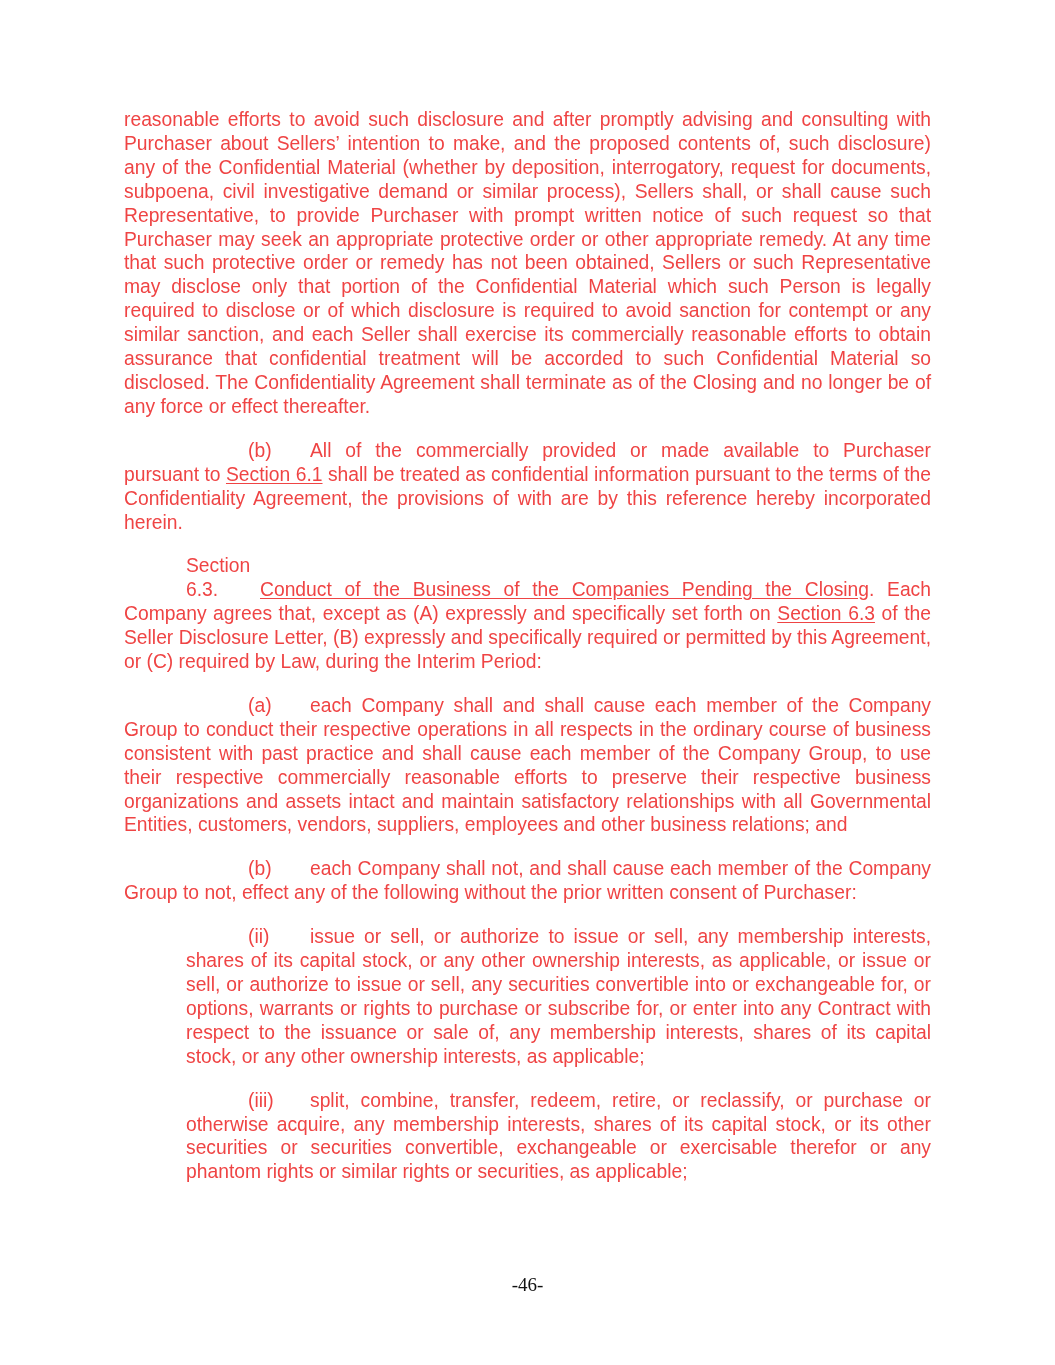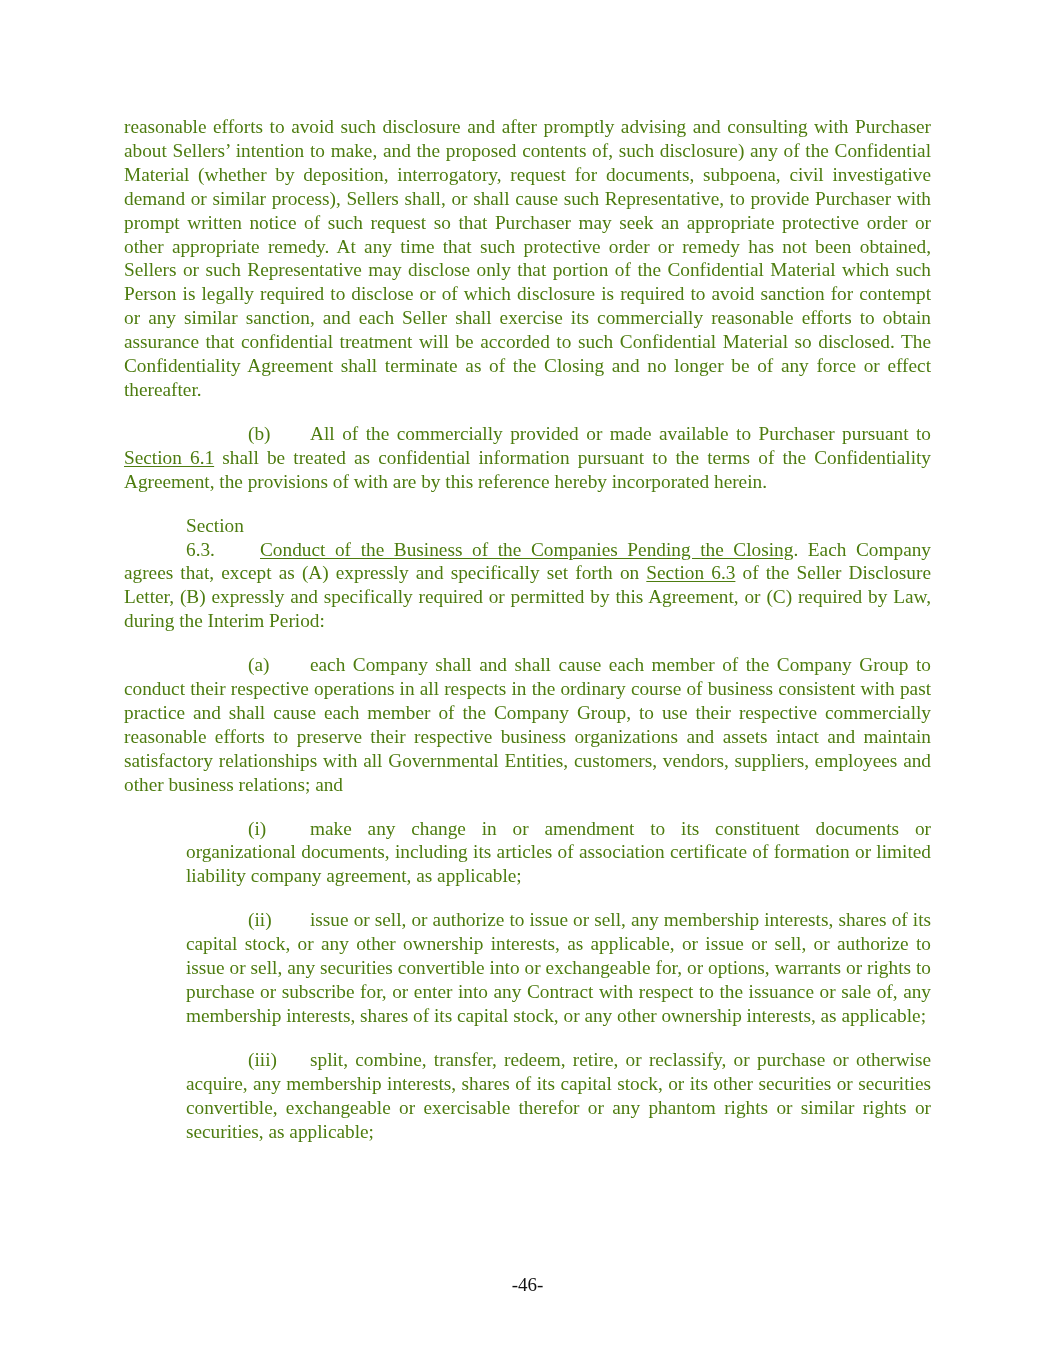--- a/index.html
+++ b/index.html
@@ -1,23 +1,23 @@
 <!DOCTYPE html>
 <html><head>
   <meta charset="utf-8">
   <style>
     html, body { margin: 0; padding: 0; background: #ffffff; }
     body { width: 1055px; height: 1365px; position: relative; overflow: hidden; }
     .page {
       position: absolute; left: 0; top: 0; width: 1055px; height: 1365px; background: #ffffff;
     }
     .content {
-      position: absolute; left: 124px; top: 115px; width: 807px;
-      font-family: Liberation Serif, serif;
-      font-size: 19.3px; line-height: 23.9px; color: #4d7c0f;
+      position: absolute; left: 124px; top: 108px; width: 807px;
+      font-family: Liberation Sans, sans-serif;
+      font-size: 19.3px; line-height: 23.9px; color: #ef4444;
     }
     p { margin: 0 0 20px 0; text-align: justify; }
     .first-indent { text-indent: 62px; }
     .sub-indent { text-indent: 124px; }
     .nested { padding-left: 62px; text-indent: 62px; }
     .label { display: inline-block; width: 62px; text-indent: 0; }
     .u { text-decoration: underline; text-underline-offset: 2px; }
     .footer {
       position: absolute; left: 0; width: 1055px; top: 1274px; text-align: center;
       font-family: "Liberation Serif", serif; font-size: 19px; color: #111111;
@@ -30,22 +30,22 @@
   <div class="content">
 
     <p>reasonable efforts to avoid such disclosure and after promptly advising and consulting with Purchaser about Sellers’ intention to make, and the proposed contents of, such disclosure) any of the Confidential Material (whether by deposition, interrogatory, request for documents, subpoena, civil investigative demand or similar process), Sellers shall, or shall cause such Representative, to provide Purchaser with prompt written notice of such request so that Purchaser may seek an appropriate protective order or other appropriate remedy.  At any time that such protective order or remedy has not been obtained, Sellers or such Representative may disclose only that portion of the Confidential Material which such Person is legally required to disclose or of which disclosure is required to avoid sanction for contempt or any similar sanction, and each Seller shall exercise its commercially reasonable efforts to obtain assurance that confidential treatment will be accorded to such Confidential Material so disclosed. The Confidentiality Agreement shall terminate as of the Closing and no longer be of any force or effect thereafter.</p>
 
     <p class="sub-indent"><span class="label">(b)</span><span>All of the commercially provided or made available to Purchaser pursuant to </span><span class="u">Section 6.1</span><span> shall be treated as confidential information pursuant to the terms of the Confidentiality Agreement, the provisions of with are by this reference hereby incorporated herein.</span></p>
 
     <p class="first-indent"><span class="label" style="width:62px;margin-right:0"><span>Section 6.3.</span></span><span class="u" style="margin-left:12px">Conduct of the Business of the Companies Pending the Closing</span><span>.  Each Company agrees that, except as (A) expressly and specifically set forth on </span><span class="u">Section 6.3</span><span> of the Seller Disclosure Letter, (B) expressly and specifically required or permitted by this Agreement, or (C) required by Law, during the Interim Period:</span></p>
 
     <p class="sub-indent"><span class="label">(a)</span><span>each Company shall and shall cause each member of the Company Group to conduct their respective operations in all respects in the ordinary course of business consistent with past practice and shall cause each member of the Company Group, to use their respective commercially reasonable efforts to preserve their respective business organizations and assets intact and maintain satisfactory relationships with all Governmental Entities, customers, vendors, suppliers, employees and other business relations; and</span></p>
 
+    <p class="sub-indent"><span class="label">(b)</span><span>each Company shall not, and shall cause each member of the Company Group to not, effect any of the following without the prior written consent of Purchaser:</span></p>
 
-    <p class="nested"><span class="label">(i)</span><span>make any change in or amendment to its constituent documents or organizational documents, including its articles of association certificate of formation or limited liability company agreement, as applicable;</span></p>
 
     <p class="nested"><span class="label">(ii)</span><span>issue or sell, or authorize to issue or sell, any membership interests, shares of its capital stock, or any other ownership interests, as applicable, or issue or sell, or authorize to issue or sell, any securities convertible into or exchangeable for, or options, warrants or rights to purchase or subscribe for, or enter into any Contract with respect to the issuance or sale of, any membership interests, shares of its capital stock, or any other ownership interests, as applicable;</span></p>
 
     <p class="nested"><span class="label">(iii)</span><span>split, combine, transfer, redeem, retire, or reclassify, or purchase or otherwise acquire, any membership interests, shares of its capital stock, or its other securities or securities convertible, exchangeable or exercisable therefor or any phantom rights or similar rights or securities, as applicable;</span></p>
 
   </div>
 
   <div class="footer">-46-</div>
 </div>
 

